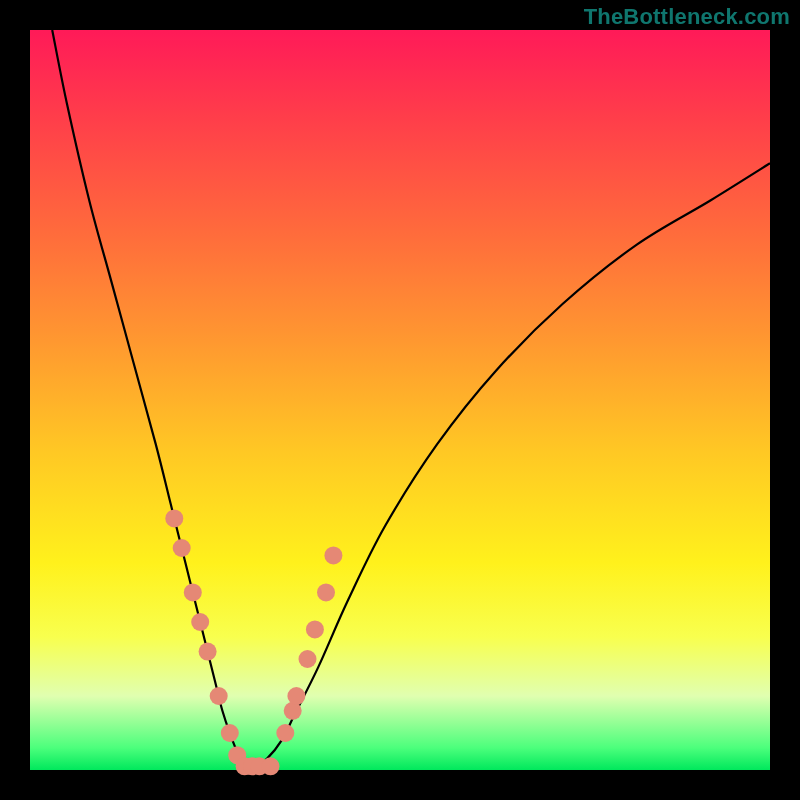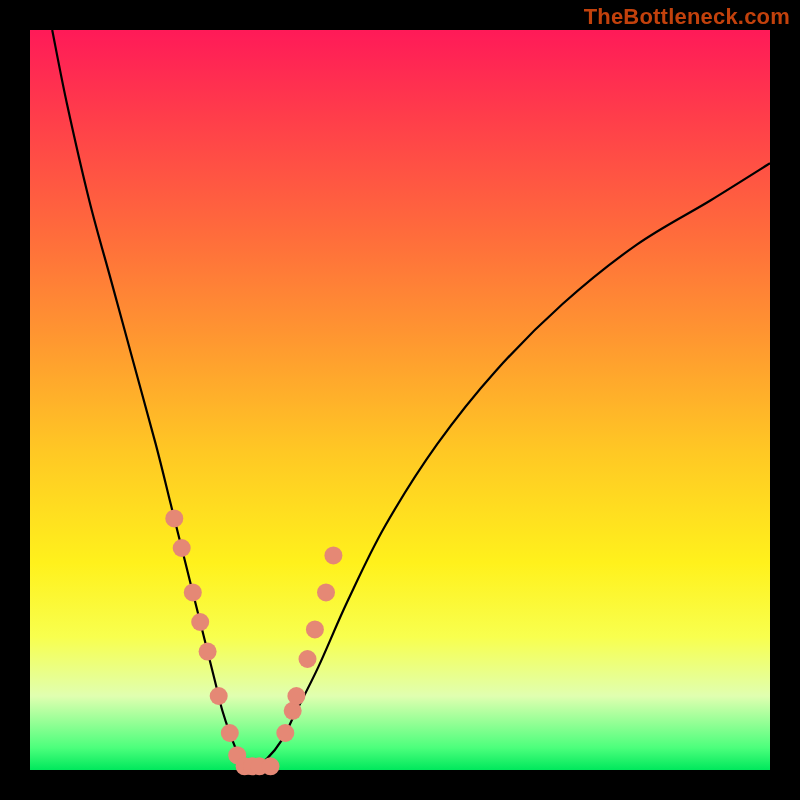--- a/index.html
+++ b/index.html
@@ -36,21 +36,21 @@
       #00e85c 100%
     );
   }
   .watermark {
     position: absolute;
     top: 4px;
     right: 10px;
     font-family: Arial, Helvetica, sans-serif;
     font-weight: bold;
     font-size: 22px;
-    color: #c2410c;
+    color: #0f766e;
     letter-spacing: 0.2px;
     user-select: none;
   }
   svg.curve {
     position: absolute;
     left: 0;
     top: 0;
     width: 740px;
     height: 740px;
     overflow: visible;

